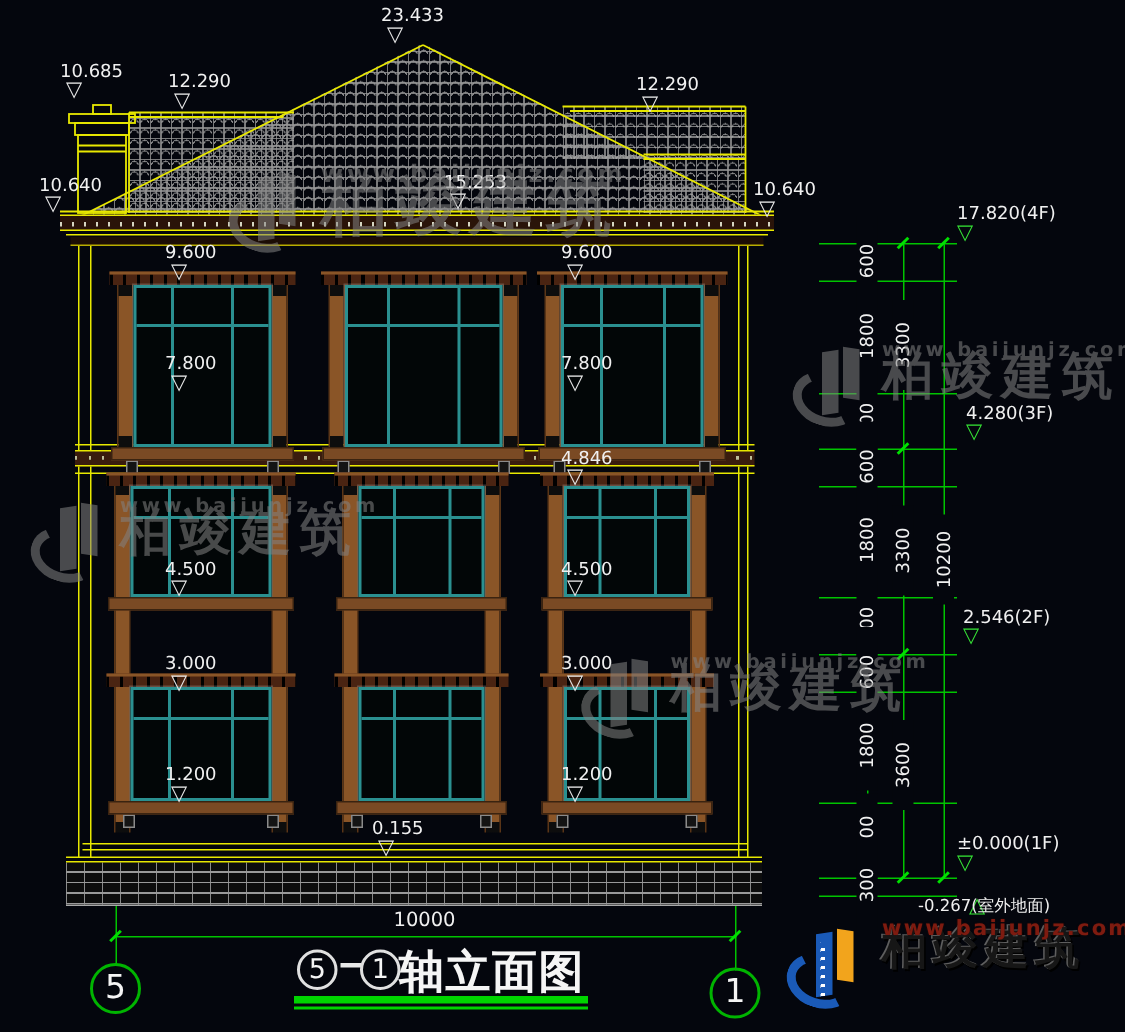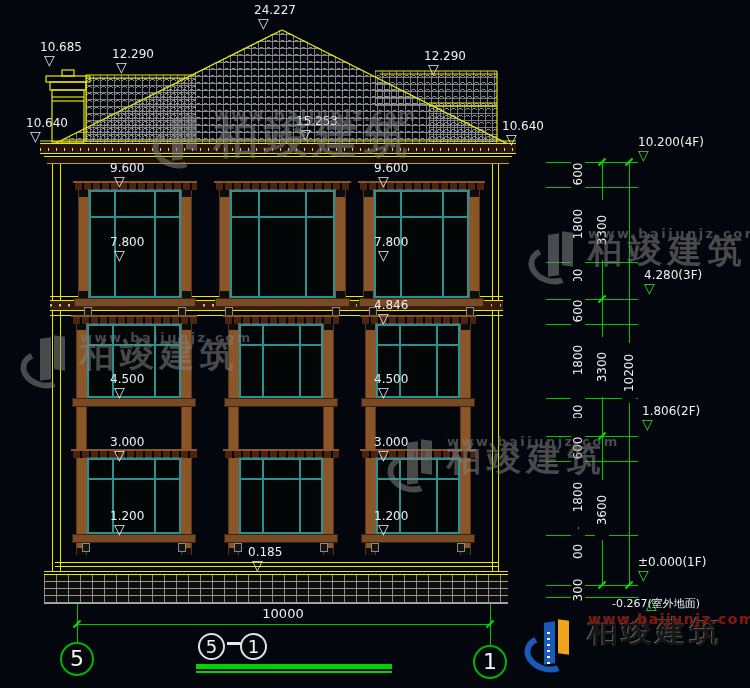--- a/index.html
+++ b/index.html
@@ -161,20 +161,21 @@
   <div class="slash" style="left:72px;top:623px;"></div>
   <div class="slash" style="left:485px;top:623px;"></div>
   <div class="dim10000" style="left:243px;top:606px;">10000</div>
   <div class="bubble" style="left:60px;top:642px;">5</div>
   <div class="bubble" style="left:473px;top:645px;">1</div>
 
   <div class="title-wrap">
     <span class="tb tcirc" style="left:4px;">5</span>
     <span class="tb tdash" style="left:33px;"></span>
     <span class="tb tcirc" style="left:46px;">1</span>
+    <span class="tb ttext">轴立面图</span>
   </div>
   <div class="underline1" style="left:196px;top:664px;width:196px;"></div>
   <div class="underline2" style="left:196px;top:671px;width:196px;"></div>
 
   <div class="wm" style="left:158px;top:108px;font-size:44px;">
     <span class="wm-block wmg" style="left:0;top:8px;">
       <span class="g-arc"></span>
         <span class="g-b1"></span>
         <span class="g-b2"></span>
     </span>
@@ -309,21 +310,21 @@
     <div class="win-head" style="left: 360px; top: 449px; width: 116px; height: 9px;"></div>
     <div class="win-frame" style="left: 376px; top: 458px; width: 84px; height: 76px;">
       <div class="mull-v" style="left:26%"></div>
       <div class="mull-v" style="left:72%"></div>
       <div class="mull-h" style="top:18px"></div>
     </div>
     <div class="win-sill" style="left: 361px; top: 534px; width: 114px; height: 9px;"></div>
     <div class="foot" style="left: 371px; top: 543px;"></div>
     <div class="foot" style="left: 457px; top: 543px;"></div>
     <div class="mk mk-w" style="left: 254px; top: 4px;">
-      <span class="mt">24.227</span>
+      <span class="mt">23.433</span>
       <span class="mbar"></span>
       <span class="mtri"></span>
     </div>
     <div class="mk mk-w" style="left: 40px; top: 41px;">
       <span class="mt">10.685</span>
       <span class="mbar"></span>
       <span class="mtri"></span>
     </div>
     <div class="mk mk-w" style="left: 112px; top: 48px;">
       <span class="mt">12.290</span>
@@ -399,36 +400,36 @@
       <span class="mt">1.200</span>
       <span class="mbar"></span>
       <span class="mtri"></span>
     </div>
     <div class="mk mk-y" style="left: 374px; top: 510px;">
       <span class="mt">1.200</span>
       <span class="mbar"></span>
       <span class="mtri"></span>
     </div>
     <div class="mk mk-y" style="left: 248px; top: 546px;">
-      <span class="mt">0.185</span>
+      <span class="mt">0.155</span>
       <span class="mbar"></span>
       <span class="mtri"></span>
     </div>
     <div class="mk mk-g" style="left: 634px; top: 136px;">
-      <span class="mt">10.200(4F)</span>
+      <span class="mt">17.820(4F)</span>
       <span class="mbar"></span>
       <span class="mtri"></span>
     </div>
     <div class="mk mk-g" style="left: 640px; top: 269px;">
       <span class="mt">4.280(3F)</span>
       <span class="mbar"></span>
       <span class="mtri"></span>
     </div>
     <div class="mk mk-g" style="left: 638px; top: 405px;">
-      <span class="mt">1.806(2F)</span>
+      <span class="mt">2.546(2F)</span>
       <span class="mbar"></span>
       <span class="mtri"></span>
     </div>
     <div class="mk mk-g" style="left: 634px; top: 556px;">
       <span class="mt">±0.000(1F)</span>
       <span class="mbar"></span>
       <span class="mtri"></span>
     </div>
     <div class="gline" style="left: 546px; top: 162px; width: 92px;"></div>
     <div class="slash" style="left: 573px; top: 161px;"></div>

